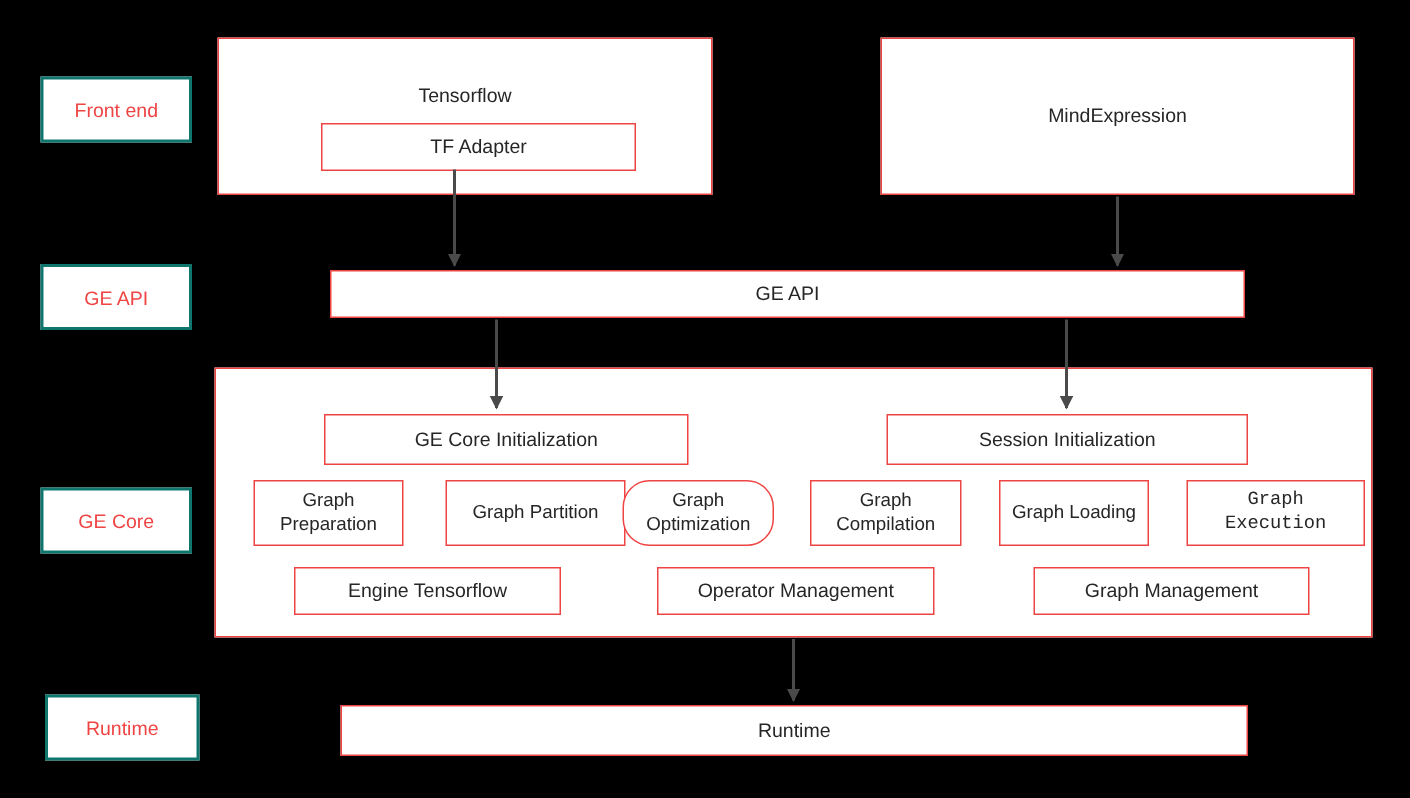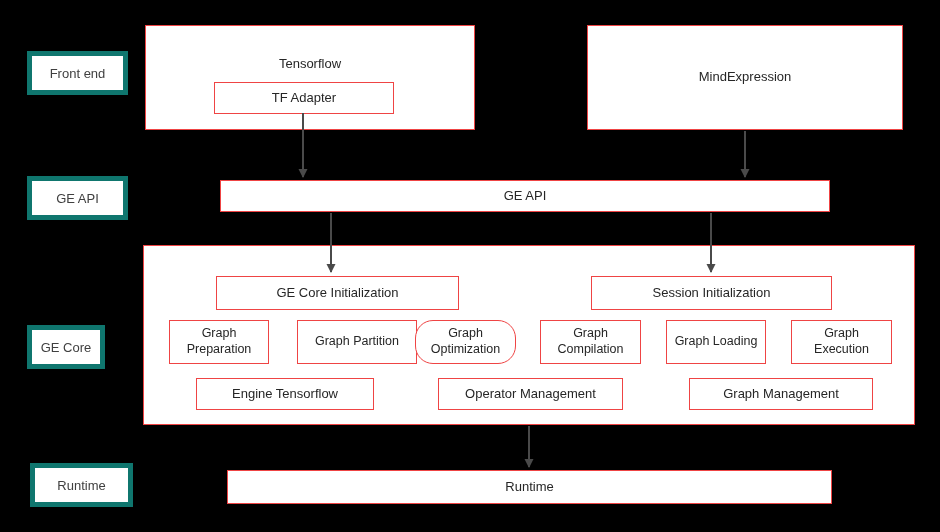--- a/index.html
+++ b/index.html
@@ -20,54 +20,54 @@
     font-size: 13px;
     display: flex;
     align-items: center;
     justify-content: center;
     text-align: center;
     line-height: 1.25;
   }
   .side-label {
     position: absolute;
     background: #ffffff;
-    color: #404040;
+    color: #ef4444;
     font-size: 13px;
     display: flex;
     align-items: center;
     justify-content: center;
-    border: 5px solid #0f766e;
+    border: 2px solid #0f766e;
     text-align: center;
   }
   
   .side-front-end { left: 27px;  top: 51px;  width: 101px; height: 44px; }
   .side-ge-api    { left: 27px;  top: 176px; width: 101px; height: 44px; }
-  .side-ge-core   { left: 27px;  top: 325px; width: 78px; height: 44px; }
+  .side-ge-core   { left: 27px;  top: 325px; width: 101px; height: 44px; }
   .side-runtime   { left: 30px;  top: 463px; width: 103px; height: 44px; }
   
   .tensorflow-box { left: 145px; top: 25px; width: 330px; height: 105px; display: block; }
   .tensorflow-label {
     position: absolute; top: 30px; left: 0; width: 100%;
     text-align: center; font-size: 13px; color: #262626;
   }
-  .tf-adapter-box { left: 68px; top: 56px; width: 180px; height: 32px; }
+  .tf-adapter-box { left: 68px; top: 56px; width: 210px; height: 32px; }
   .mindexpression-box { left: 587px; top: 25px; width: 316px; height: 105px; }
   
   .ge-api-bar { left: 220px; top: 180px; width: 610px; height: 32px; }
   
   .ge-core-box { left: 143px; top: 245px; width: 772px; height: 180px; display: block; }
   .ge-core-init   { left: 72px;  top: 30px; width: 243px; height: 34px; }
   .session-init   { left: 447px; top: 30px; width: 241px; height: 34px; }
   .stage { top: 74px; height: 44px; font-size: 12.5px; padding: 0 4px; }
   .stage-1 { left: 25px;  width: 100px; }
   .stage-2 { left: 153px; width: 120px; }
   .stage-3 { left: 271px; width: 101px; border-radius: 18px; }
   .stage-4 { left: 396px; width: 101px; }
   .stage-5 { left: 522px; width: 100px; text-align: center; }
-  .stage-6 { left: 647px; width: 101px; }
+  .stage-6 { left: 647px; width: 119px; font-family: Liberation Mono, monospace; }
   .mgmt { top: 132px; height: 32px; }
   .mgmt-1 { left: 52px;  width: 178px; }
   .mgmt-2 { left: 294px; width: 185px; }
   .mgmt-3 { left: 545px; width: 184px; }
   
   .runtime-bar { left: 227px; top: 470px; width: 605px; height: 34px; }
   
   .arrows {
     position: absolute;
     left: 0; top: 0;

